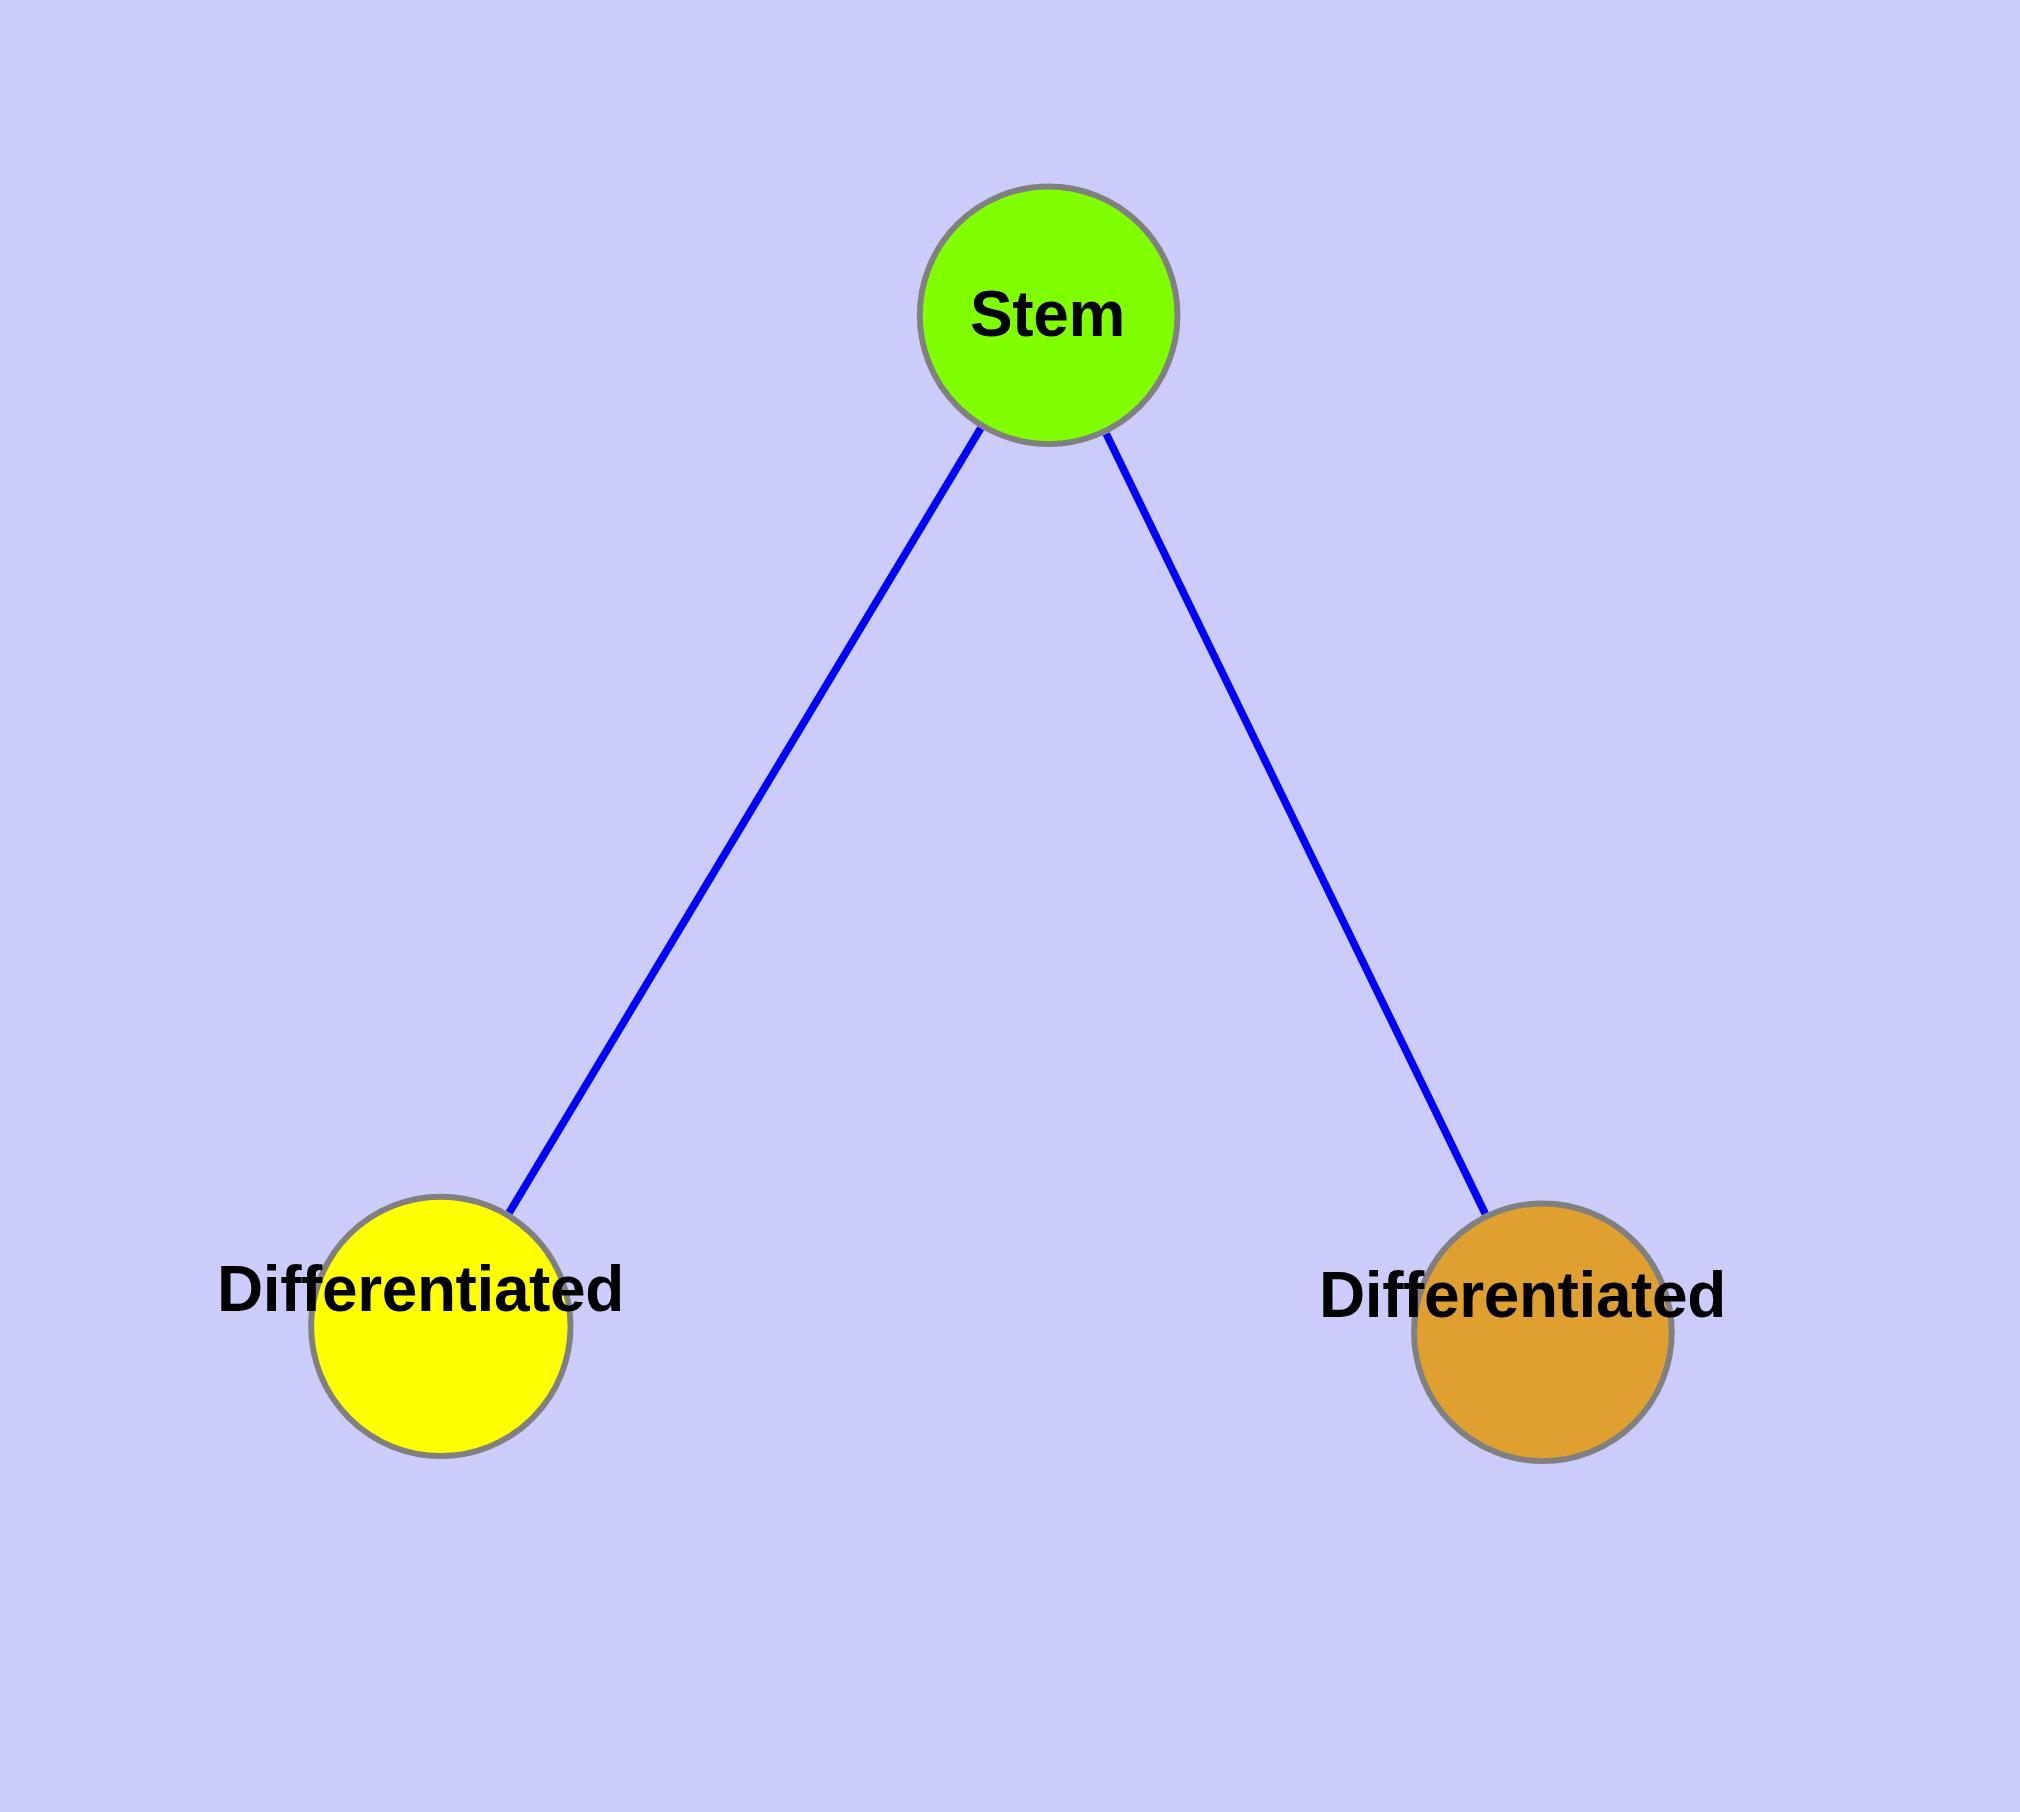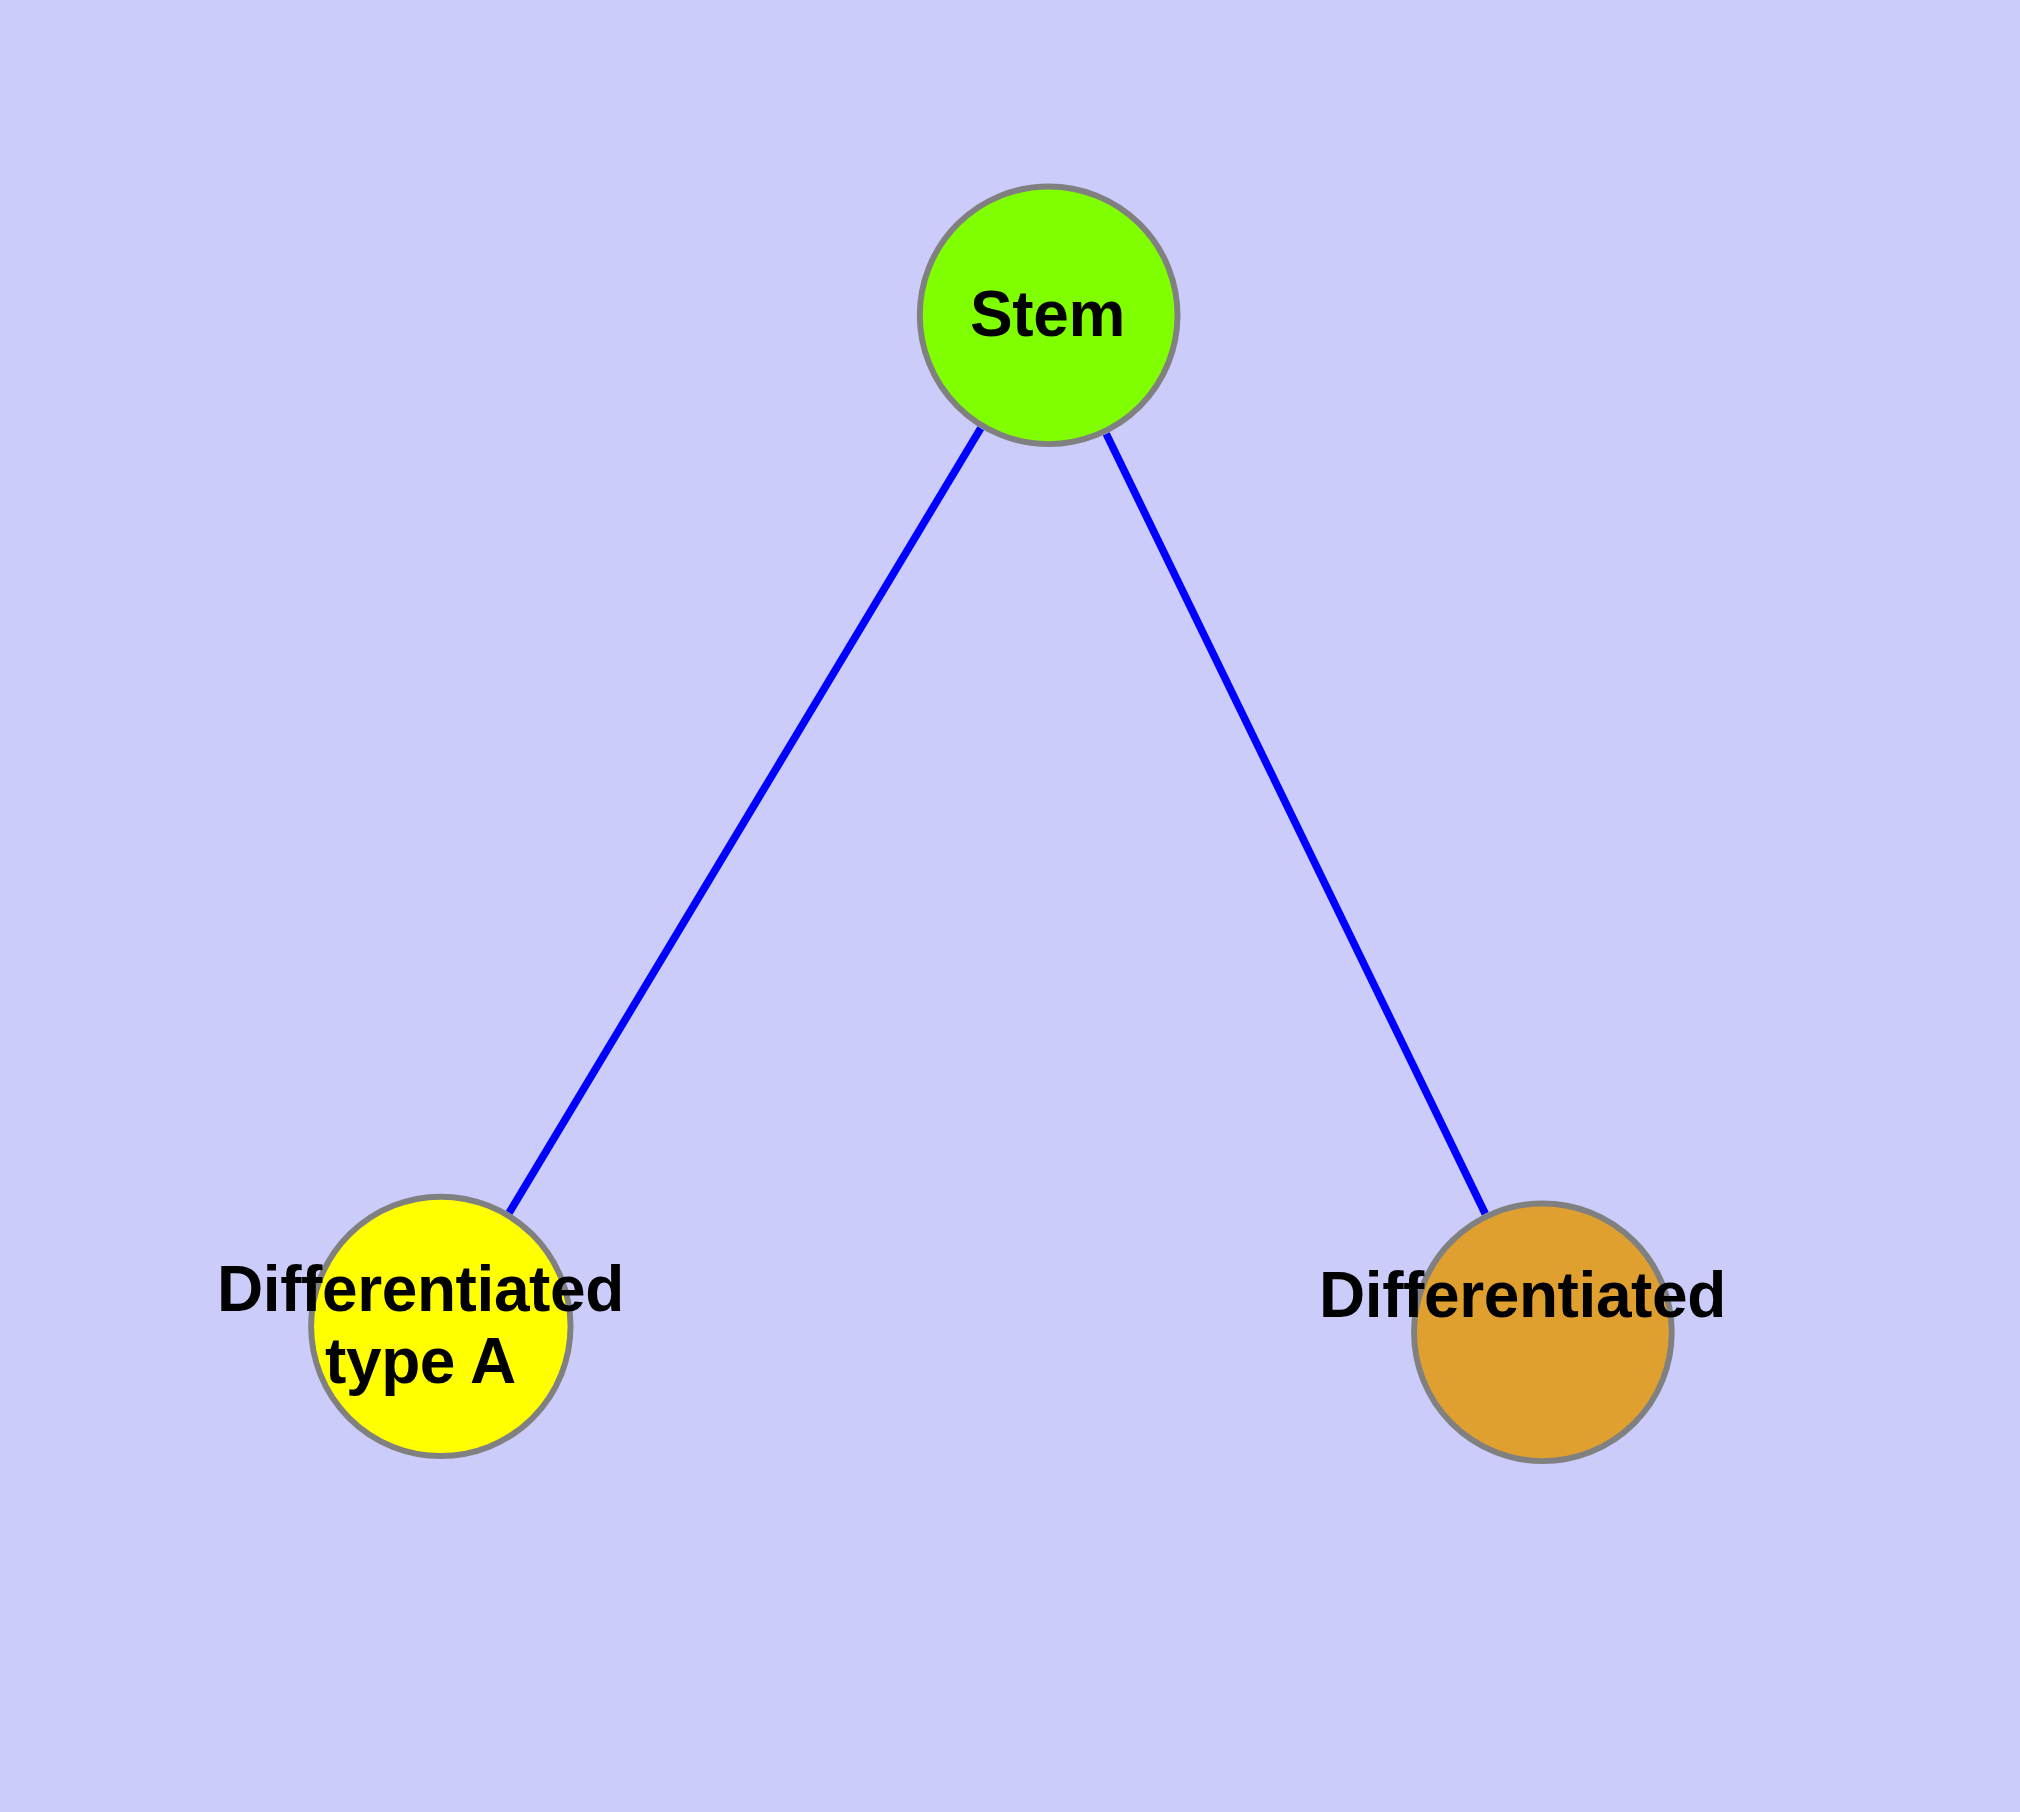--- a/index.html
+++ b/index.html
@@ -49,20 +49,19 @@
         <circle cx="520" cy="1565" r="153" fill="#ffff00" stroke="#808080" stroke-width="7"></circle>
         <circle cx="1820" cy="1572" r="152" fill="#e0a030" stroke="#808080" stroke-width="7"></circle>
       </g>
   </svg>
   <div id="label-layer">
       <div class="node-label" style="font-size: 64px; color: rgb(0, 0, 0); left: 970px; top: 279px;">
         <span class="lbl-line">Stem</span>
       </div>
       <div class="node-label" style="font-size: 64px; color: rgb(0, 0, 0); left: 217px; top: 1254px;">
         <span class="lbl-line">Differentiated</span>
-        <span class="lbl-line">type A</span>
       </div>
       <div class="node-label" style="font-size: 64px; color: rgb(0, 0, 0); left: 1319px; top: 1260px;">
         <span class="lbl-line">Differentiated</span>
       </div>
     </div>
 </div>
 
 
 </body></html>

